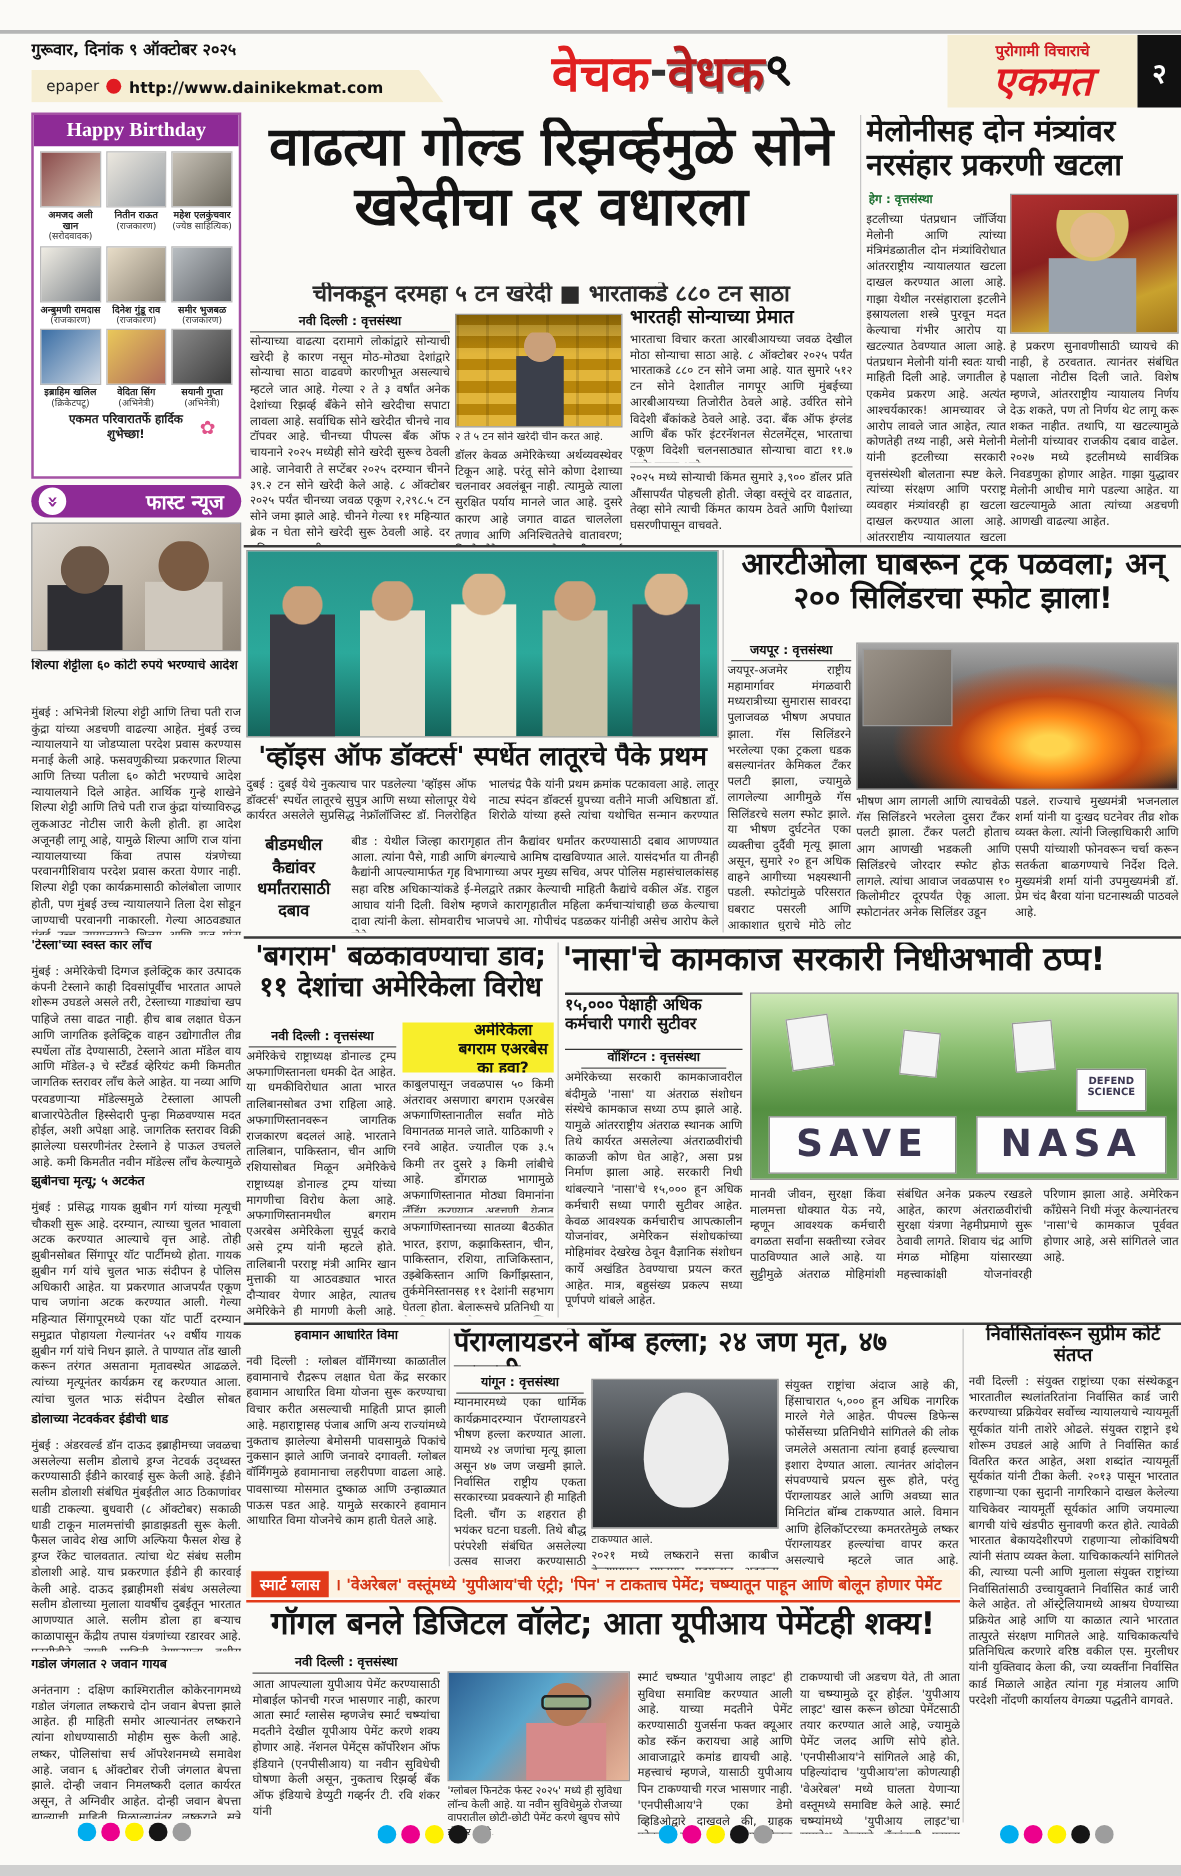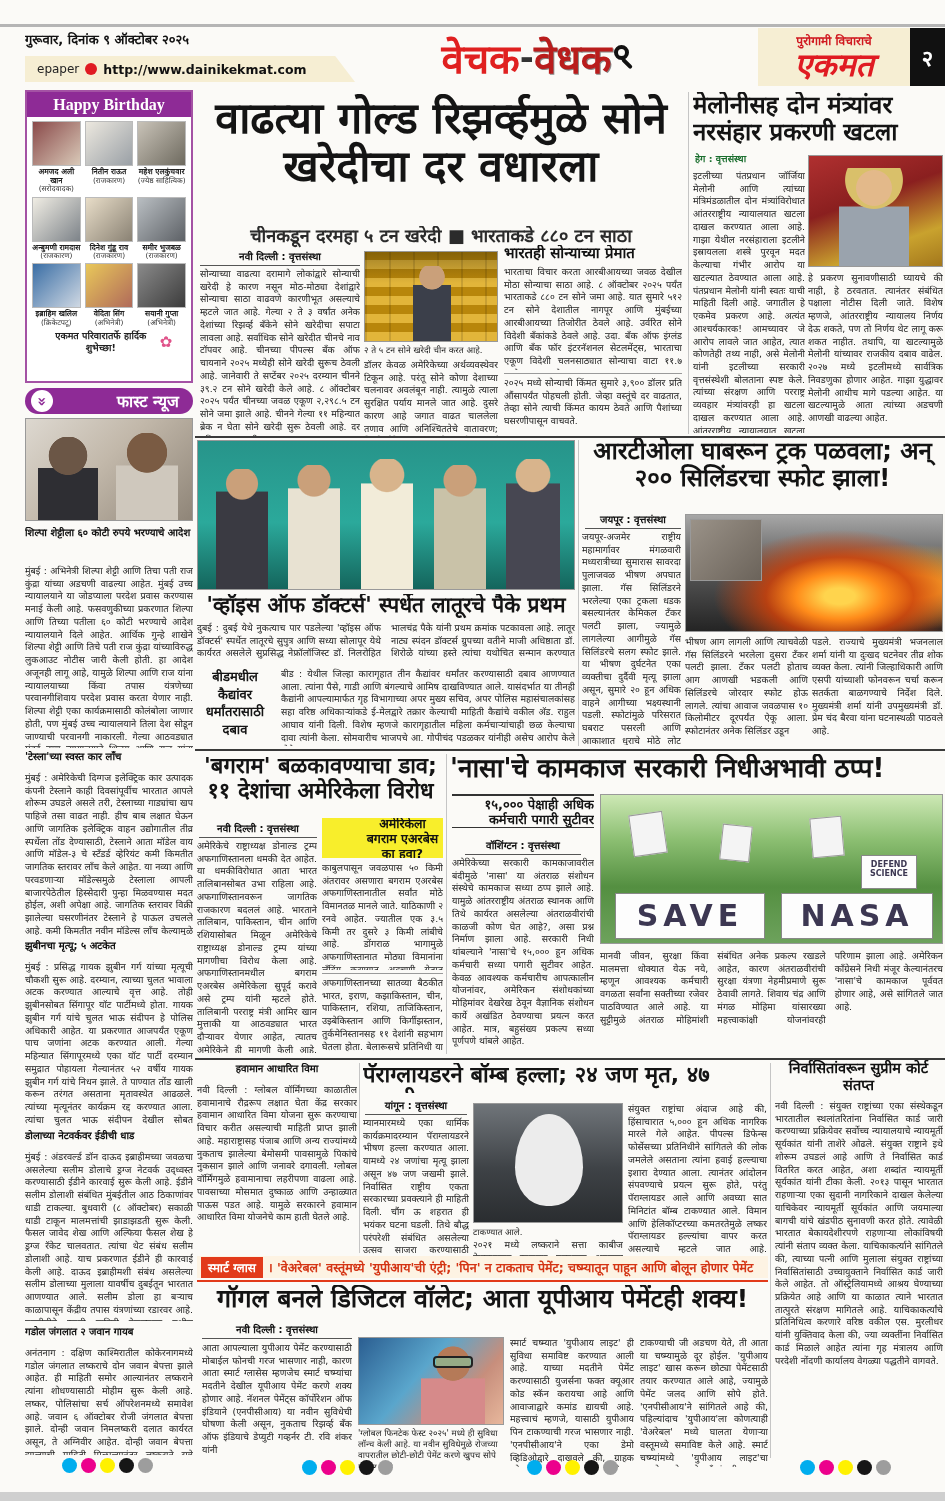--- a/index.html
+++ b/index.html
@@ -223,21 +223,21 @@
   <div class="abs byline" style="left:199px;top:821px;width:118px;">नवी दिल्ली : वृत्तसंस्था</div>
   <div class="abs bt" style="left:197px;top:840px;width:120px;height:213px;">अमेरिकेचे राष्ट्राध्यक्ष डोनाल्ड ट्रम्प अफगाणिस्तानला धमकी देत आहेत. या धमकीविरोधात आता भारत तालिबानसोबत उभा राहिला आहे. अफगाणिस्तानवरून जागतिक राजकारण बदललं आहे. भारताने तालिबान, पाकिस्तान, चीन आणि रशियासोबत मिळून अमेरिकेचे राष्ट्राध्यक्ष डोनाल्ड ट्रम्प यांच्या मागणीचा विरोध केला आहे. अफगाणिस्तानमधील बगराम एअरबेस अमेरिकेला सुपूर्द करावे असे ट्रम्प यांनी म्हटले होते. तालिबानी परराष्ट्र मंत्री आमिर खान मुत्ताकी या आठवड्यात भारत दौऱ्यावर येणार आहेत, त्यातच अमेरिकेने ही मागणी केली आहे. मॉस्कोने आयोजित केलेल्या मॉस्को फॉरमॅट कंसल्टेशन ऑन</div>
   <div class="abs yellow-box" style="left:322px;top:818px;width:121px;height:40px;font-size:12.5px;">अमेरिकेला बगराम एअरबेस का हवा?</div>
   <div class="abs bt" style="left:322px;top:862px;width:121px;height:108px;">काबुलपासून जवळपास ५० किमी अंतरावर असणारा बगराम एअरबेस अफगाणिस्तानातील सर्वांत मोठे विमानतळ मानले जाते. याठिकाणी २ रनवे आहेत. ज्यातील एक ३.५ किमी तर दुसरे ३ किमी लांबीचे आहे. डोंगराळ भागामुळे अफगाणिस्तानात मोठ्या विमानांना लँडिंग करण्यात अडचणी येतात त्यामुळे बगराम एक महत्वाचे केंद्र मानले जाते.</div>
   <div class="abs hrule-thin" style="left:322px;top:973px;width:121px;"></div>
   <div class="abs bt" style="left:322px;top:977px;width:121px;height:76px;">अफगाणिस्तानच्या सातव्या बैठकीत भारत, इराण, कझाकिस्तान, चीन, पाकिस्तान, रशिया, ताजिकिस्तान, उझ्बेकिस्तान आणि किर्गीझस्तान, तुर्कमेनिस्तानसह ११ देशांनी सहभाग घेतला होता. बेलारूसचे प्रतिनिधी या बैठकीला पाहुणे म्हणून उपस्थित होते.</div>
 
   <div class="abs vrule" style="left:446px;top:754px;height:300px;"></div>
 
   <div class="abs hl" style="left:450px;top:754px;width:493px;height:34px;font-size:26px;">'नासा'चे कामकाज सरकारी निधीअभावी ठप्प!</div>
-  <div class="abs hl" style="left:452px;top:794px;width:142px;height:34px;font-size:13px;text-align:right;border-top:2px solid #333;border-bottom:1px solid #333;padding-top:2px;">१५,००० पेक्षाही अधिक कर्मचारी पगारी सुटीवर</div>
+  <div class="abs hl" style="left:452px;top:794px;width:142px;height:46px;font-size:13px;text-align:left;border-top:2px solid #333;border-bottom:1px solid #333;padding-top:2px;">१५,००० पेक्षाही अधिक कर्मचारी पगारी सुटीवर</div>
   <div class="abs byline" style="left:465px;top:838px;width:116px;">वॉशिंग्टन : वृत्तसंस्था</div>
   <div class="abs bt" style="left:452px;top:857px;width:142px;height:197px;">अमेरिकेच्या सरकारी कामकाजावरील बंदीमुळे 'नासा' या अंतराळ संशोधन संस्थेचे कामकाज सध्या ठप्प झाले आहे. यामुळे आंतरराष्ट्रीय अंतराळ स्थानक आणि तिथे कार्यरत असलेल्या अंतराळवीरांची काळजी कोण घेत आहे?, असा प्रश्न निर्माण झाला आहे. सरकारी निधी थांबल्याने 'नासा'चे १५,००० हून अधिक कर्मचारी सध्या पगारी सुटीवर आहेत. केवळ आवश्यक कर्मचारीच आपत्कालीन योजनांवर, अमेरिकन संशोधकांच्या मोहिमांवर देखरेख ठेवून वैज्ञानिक संशोधन कार्ये अखंडित ठेवण्याचा प्रयत्न करत आहेत. मात्र, बहुसंख्य प्रकल्प सध्या पूर्णपणे थांबले आहेत.</div>
   <div class="ph ph-nasa" style="left:600px;top:794px;width:343px;height:150px;">
     <div class="mini-sign" style="left:30px;top:18px;width:34px;height:42px;transform:rotate(-8deg);"></div>
     <div class="mini-sign" style="left:120px;top:30px;width:30px;height:36px;transform:rotate(6deg);"></div>
     <div class="mini-sign" style="left:210px;top:22px;width:32px;height:40px;transform:rotate(-5deg);"></div>
     <div class="nasa-sign" style="left:260px;top:60px;width:56px;height:34px;font-size:8px;letter-spacing:0;padding-top:4px;"><span>DEFEND</span><br><span>SCIENCE</span></div>
     <div class="nasa-sign" style="left:14px;top:98px;width:150px;height:46px;font-size:30px;line-height:44px;">SAVE</div>
     <div class="nasa-sign" style="left:180px;top:98px;width:152px;height:46px;font-size:30px;line-height:44px;">NASA</div>
   </div>

